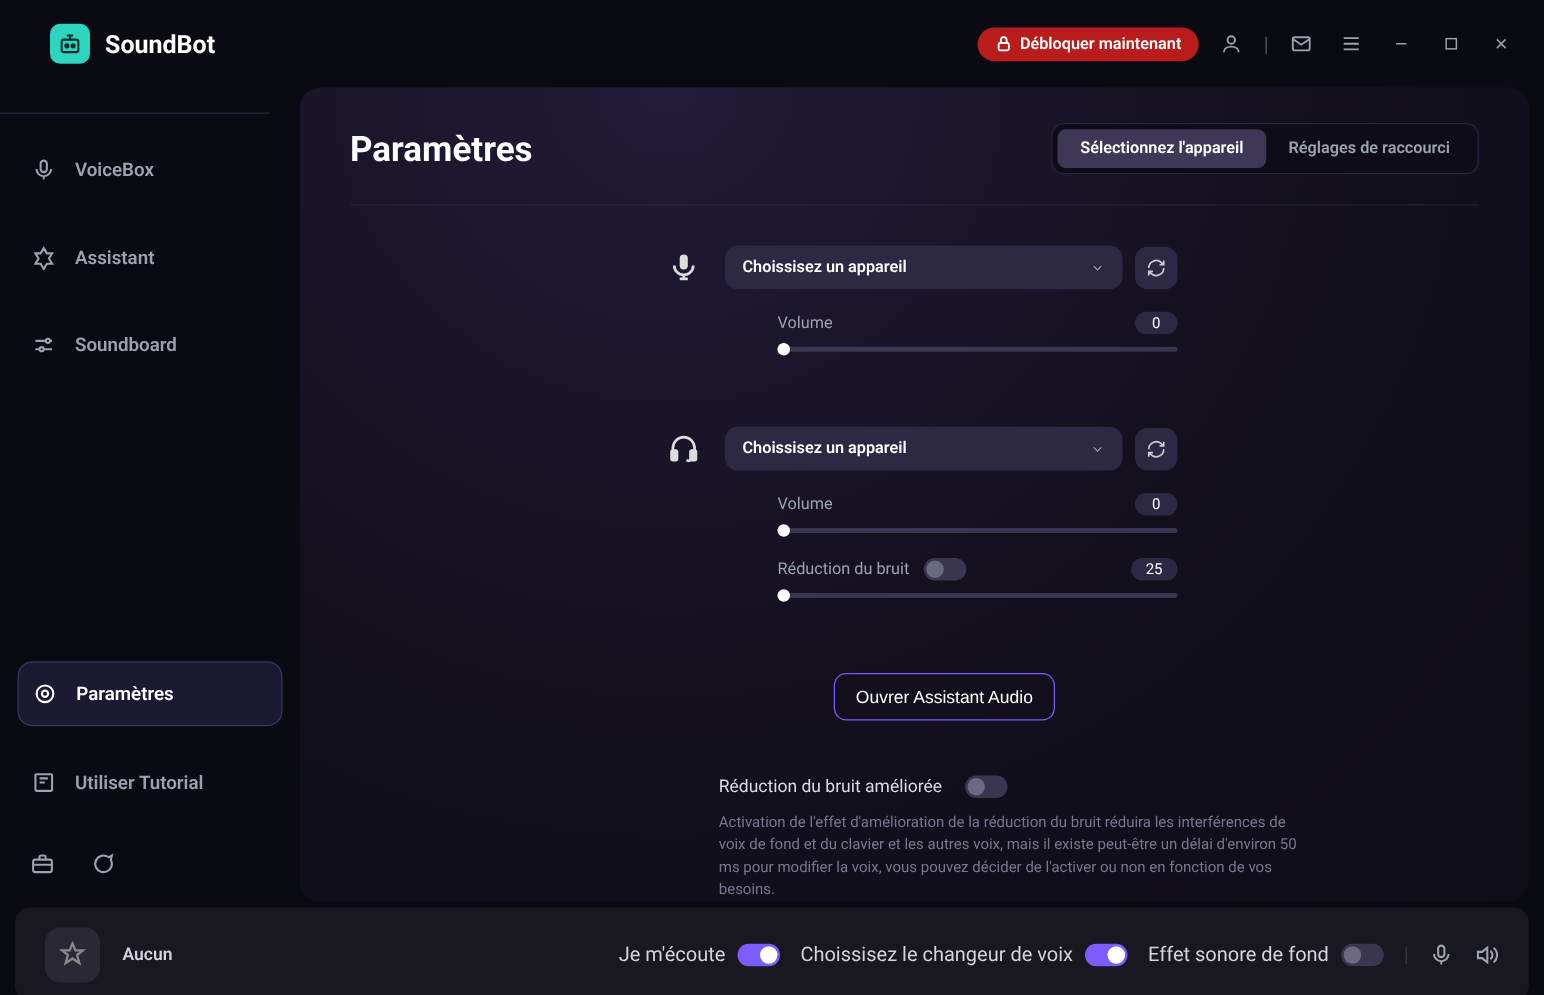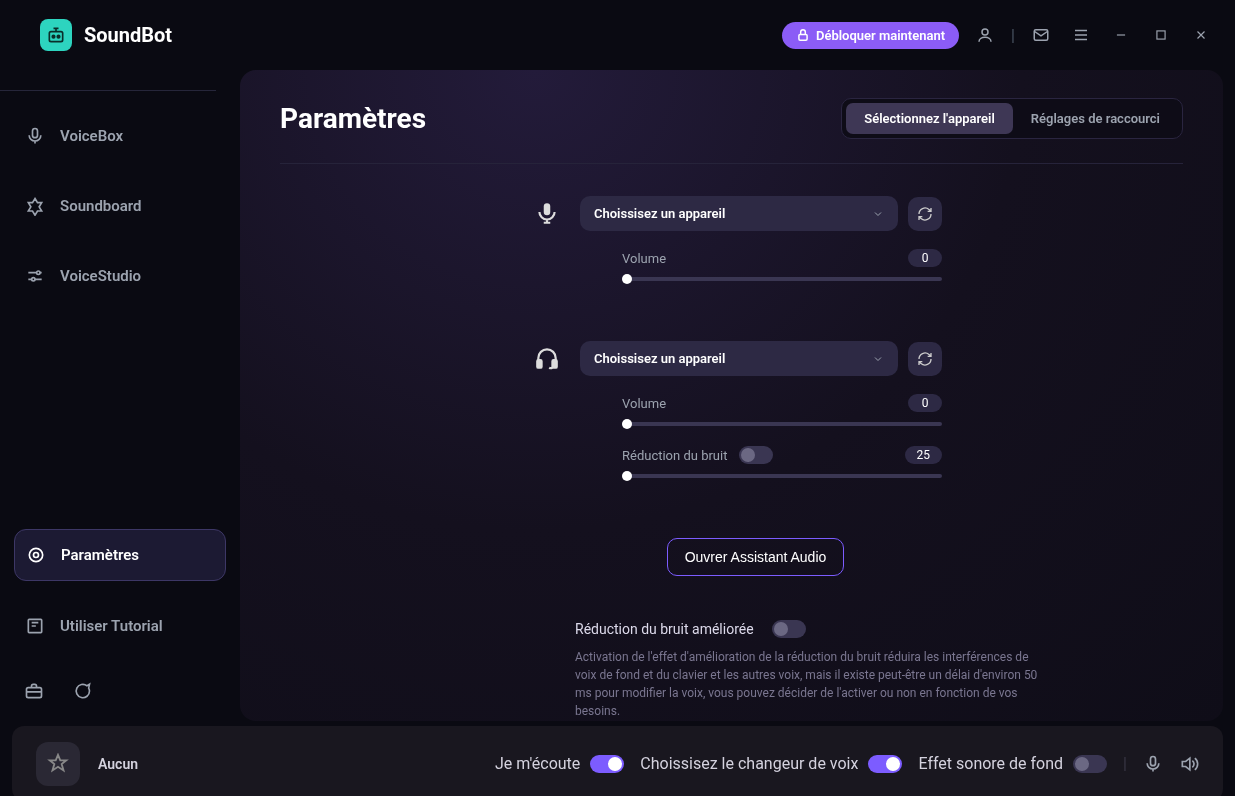--- a/index.html
+++ b/index.html
@@ -22,21 +22,21 @@
 .logo-group { display: flex; align-items: center; gap: 12px; }
 .logo-box {
   width: 32px; height: 32px;
   background: #2dd4bf;
   border-radius: 8px;
   display: flex; align-items: center; justify-content: center;
 }
 .app-name { font-size: 20px; font-weight: 700; }
 .header-right { display: flex; align-items: center; gap: 12px; }
 .unlock-btn {
-  background: #8b5cf6;
+  background: #b91c1c;
   border-radius: 16px;
   padding: 6px 14px;
   display: flex; align-items: center; gap: 6px;
   font-size: 13px; font-weight: 600;
 }
 .header-icon { width: 28px; display: flex; justify-content: center; color: #9ca3af; }
 .header-divider { color: #4b5563; }
 
 
 .app-body { display: flex; height: calc(796px - 70px - 75px); }
@@ -230,31 +230,31 @@
           </svg>
       </span>
       <span>VoiceBox</span>
     </div>
     <div class="nav-item">
       <span class="nav-icon">
         <svg width="20" height="20" viewBox="0 0 24 24" fill="none" stroke="currentColor" stroke-width="2">
             <path d="M12 3l3 5h5l-3 5 3 5h-5l-3 5-3-5H4l3-5-3-5h5z"></path>
           </svg>
       </span>
-      <span>Soundboard</span>
+      <span>Assistant</span>
     </div>
     <div class="nav-item">
       <span class="nav-icon">
         <svg width="20" height="20" viewBox="0 0 24 24" fill="none" stroke="currentColor" stroke-width="2">
             <path d="M4 8h10M18 8h2M4 16h4M12 16h8"></path>
             <circle cx="16" cy="8" r="2"></circle>
             <circle cx="10" cy="16" r="2"></circle>
           </svg>
       </span>
-      <span>VoiceStudio</span>
+      <span>Soundboard</span>
     </div>
     <div class="sidebar-spacer"></div>
     <div class="nav-item active">
       <span class="nav-icon">
         <svg width="20" height="20" viewBox="0 0 24 24" fill="none" stroke="currentColor" stroke-width="2">
             <circle cx="12" cy="12" r="8"></circle>
             <circle cx="12" cy="12" r="3"></circle>
           </svg>
       </span>
       <span>Paramètres</span>

